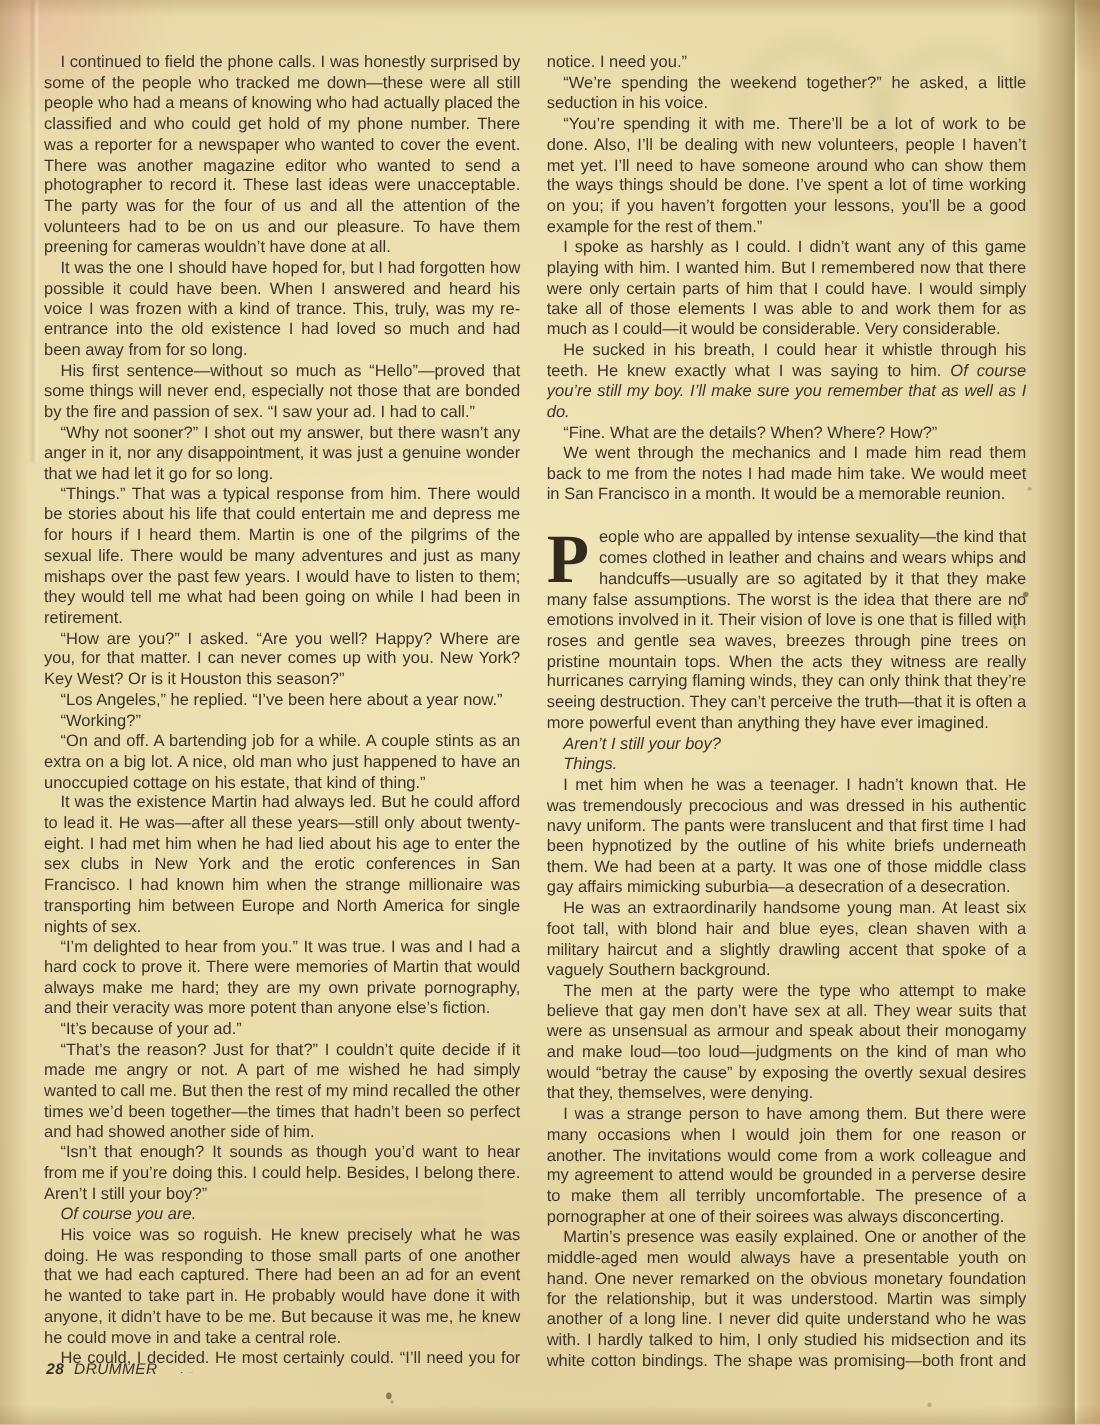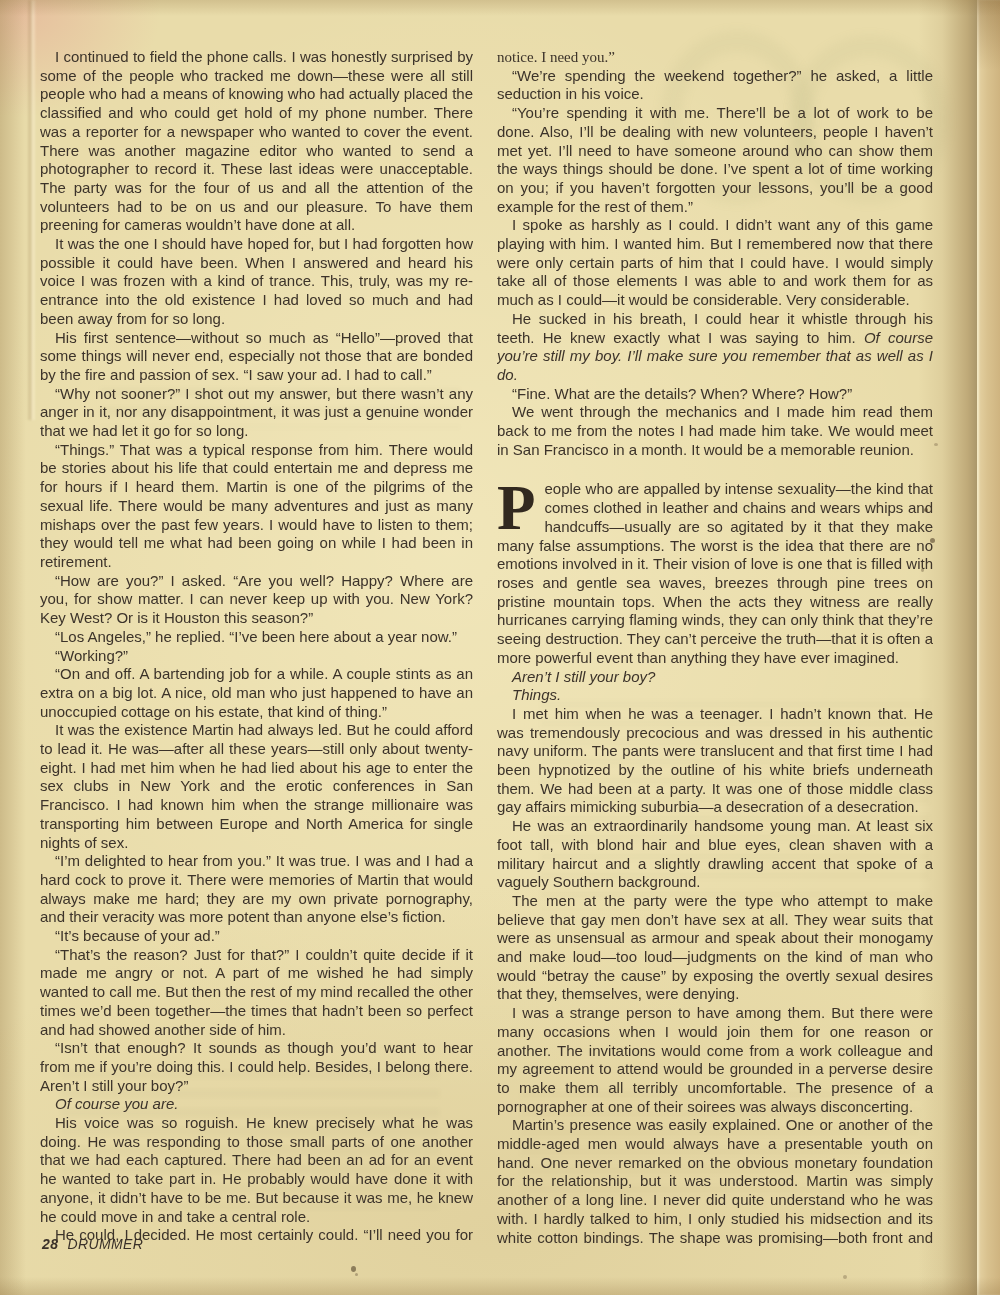--- a/index.html
+++ b/index.html
@@ -42,21 +42,21 @@
   
   .speck{position:absolute;background:rgba(70,52,32,0.55);border-radius:50%;}
   
   .col{
     position:absolute;top:36px;height:1200px;overflow:hidden;
     color:#3c332a;font-size:15px;line-height:18.7px;text-align:justify;margin-top:12px;
   }
   .col-left{left:40px;width:433px;}
   .col-right{left:497px;width:436px;}
   .col p{margin:0;text-indent:15px;}
-  .col p.no-indent{text-indent:0;font-family:Liberation Serif, serif;}
+  .col p.no-indent{text-indent:0;}
   .col p.section-gap{margin-top:21px;text-indent:0;}
   .it{font-style:italic;}
   .dropcap{
     float:left;font-family:"Liberation Serif", serif;font-weight:bold;
     font-size:63px;line-height:49px;padding:4px 9px 0 0;color:#32291f;
   }
   .footer{
     position:absolute;left:42px;top:1236px;font-size:14px;color:#3a3129;
     font-style:italic;letter-spacing:0.4px;
   }
@@ -75,21 +75,21 @@
   <div class="ghost-band" style="left:540px;top:700px;width:390px;height:210px;opacity:0.35;"></div>
   <div class="ghost-band" style="left:60px;top:1070px;width:380px;height:140px;opacity:0.45;"></div>
   <div class="ghost-band" style="left:520px;top:1090px;width:400px;height:110px;opacity:0.35;"></div>
 
   <div class="col col-left" id="col-left">
       <p><span>I continued to field the phone calls. I was honestly surprised by some of the people who tracked me down—these were all still people who had a means of knowing who had actually placed the classified and who could get hold of my phone number. There was a reporter for a newspaper who wanted to cover the event. There was another magazine editor who wanted to send a photographer to record it. These last ideas were unacceptable. The party was for the four of us and all the attention of the volunteers had to be on us and our pleasure. To have them preening for cameras wouldn’t have done at all.</span></p>
       <p><span>It was the one I should have hoped for, but I had forgotten how possible it could have been. When I answered and heard his voice I was frozen with a kind of trance. This, truly, was my re-entrance into the old existence I had loved so much and had been away from for so long.</span></p>
       <p><span>His first sentence—without so much as “Hello”—proved that some things will never end, especially not those that are bonded by the fire and passion of sex. “I saw your ad. I had to call.”</span></p>
       <p><span>“Why not sooner?” I shot out my answer, but there wasn’t any anger in it, nor any disappointment, it was just a genuine wonder that we had let it go for so long.</span></p>
       <p><span>“Things.” That was a typical response from him. There would be stories about his life that could entertain me and depress me for hours if I heard them. Martin is one of the pilgrims of the sexual life. There would be many adventures and just as many mishaps over the past few years. I would have to listen to them; they would tell me what had been going on while I had been in retirement.</span></p>
-      <p><span>“How are you?” I asked. “Are you well? Happy? Where are you, for show matter. I can never keep up with you. New York? Key West? Or is it Houston this season?”</span></p>
+      <p><span>“How are you?” I asked. “Are you well? Happy? Where are you, for that matter. I can never comes up with you. New York? Key West? Or is it Houston this season?”</span></p>
       <p><span>“Los Angeles,” he replied. “I’ve been here about a year now.”</span></p>
       <p><span>“Working?”</span></p>
       <p><span>“On and off. A bartending job for a while. A couple stints as an extra on a big lot. A nice, old man who just happened to have an unoccupied cottage on his estate, that kind of thing.”</span></p>
       <p><span>It was the existence Martin had always led. But he could afford to lead it. He was—after all these years—still only about twenty-eight. I had met him when he had lied about his age to enter the sex clubs in New York and the erotic conferences in San Francisco. I had known him when the strange millionaire was transporting him between Europe and North America for single nights of sex.</span></p>
       <p><span>“I’m delighted to hear from you.” It was true. I was and I had a hard cock to prove it. There were memories of Martin that would always make me hard; they are my own private pornography, and their veracity was more potent than anyone else’s fiction.</span></p>
       <p><span>“It’s because of your ad.”</span></p>
       <p><span>“That’s the reason? Just for that?” I couldn’t quite decide if it made me angry or not. A part of me wished he had simply wanted to call me. But then the rest of my mind recalled the other times we’d been together—the times that hadn’t been so perfect and had showed another side of him.</span></p>
       <p><span>“Isn’t that enough? It sounds as though you’d want to hear from me if you’re doing this. I could help. Besides, I belong there. Aren’t I still your boy?”</span></p>
       <p><span class="it">Of course you are.</span></p>
       <p><span>His voice was so roguish. He knew precisely what he was doing. He was responding to those small parts of one another that we had each captured. There had been an ad for an event he wanted to take part in. He probably would have done it with anyone, it didn’t have to be me. But because it was me, he knew he could move in and take a central role.</span></p>

